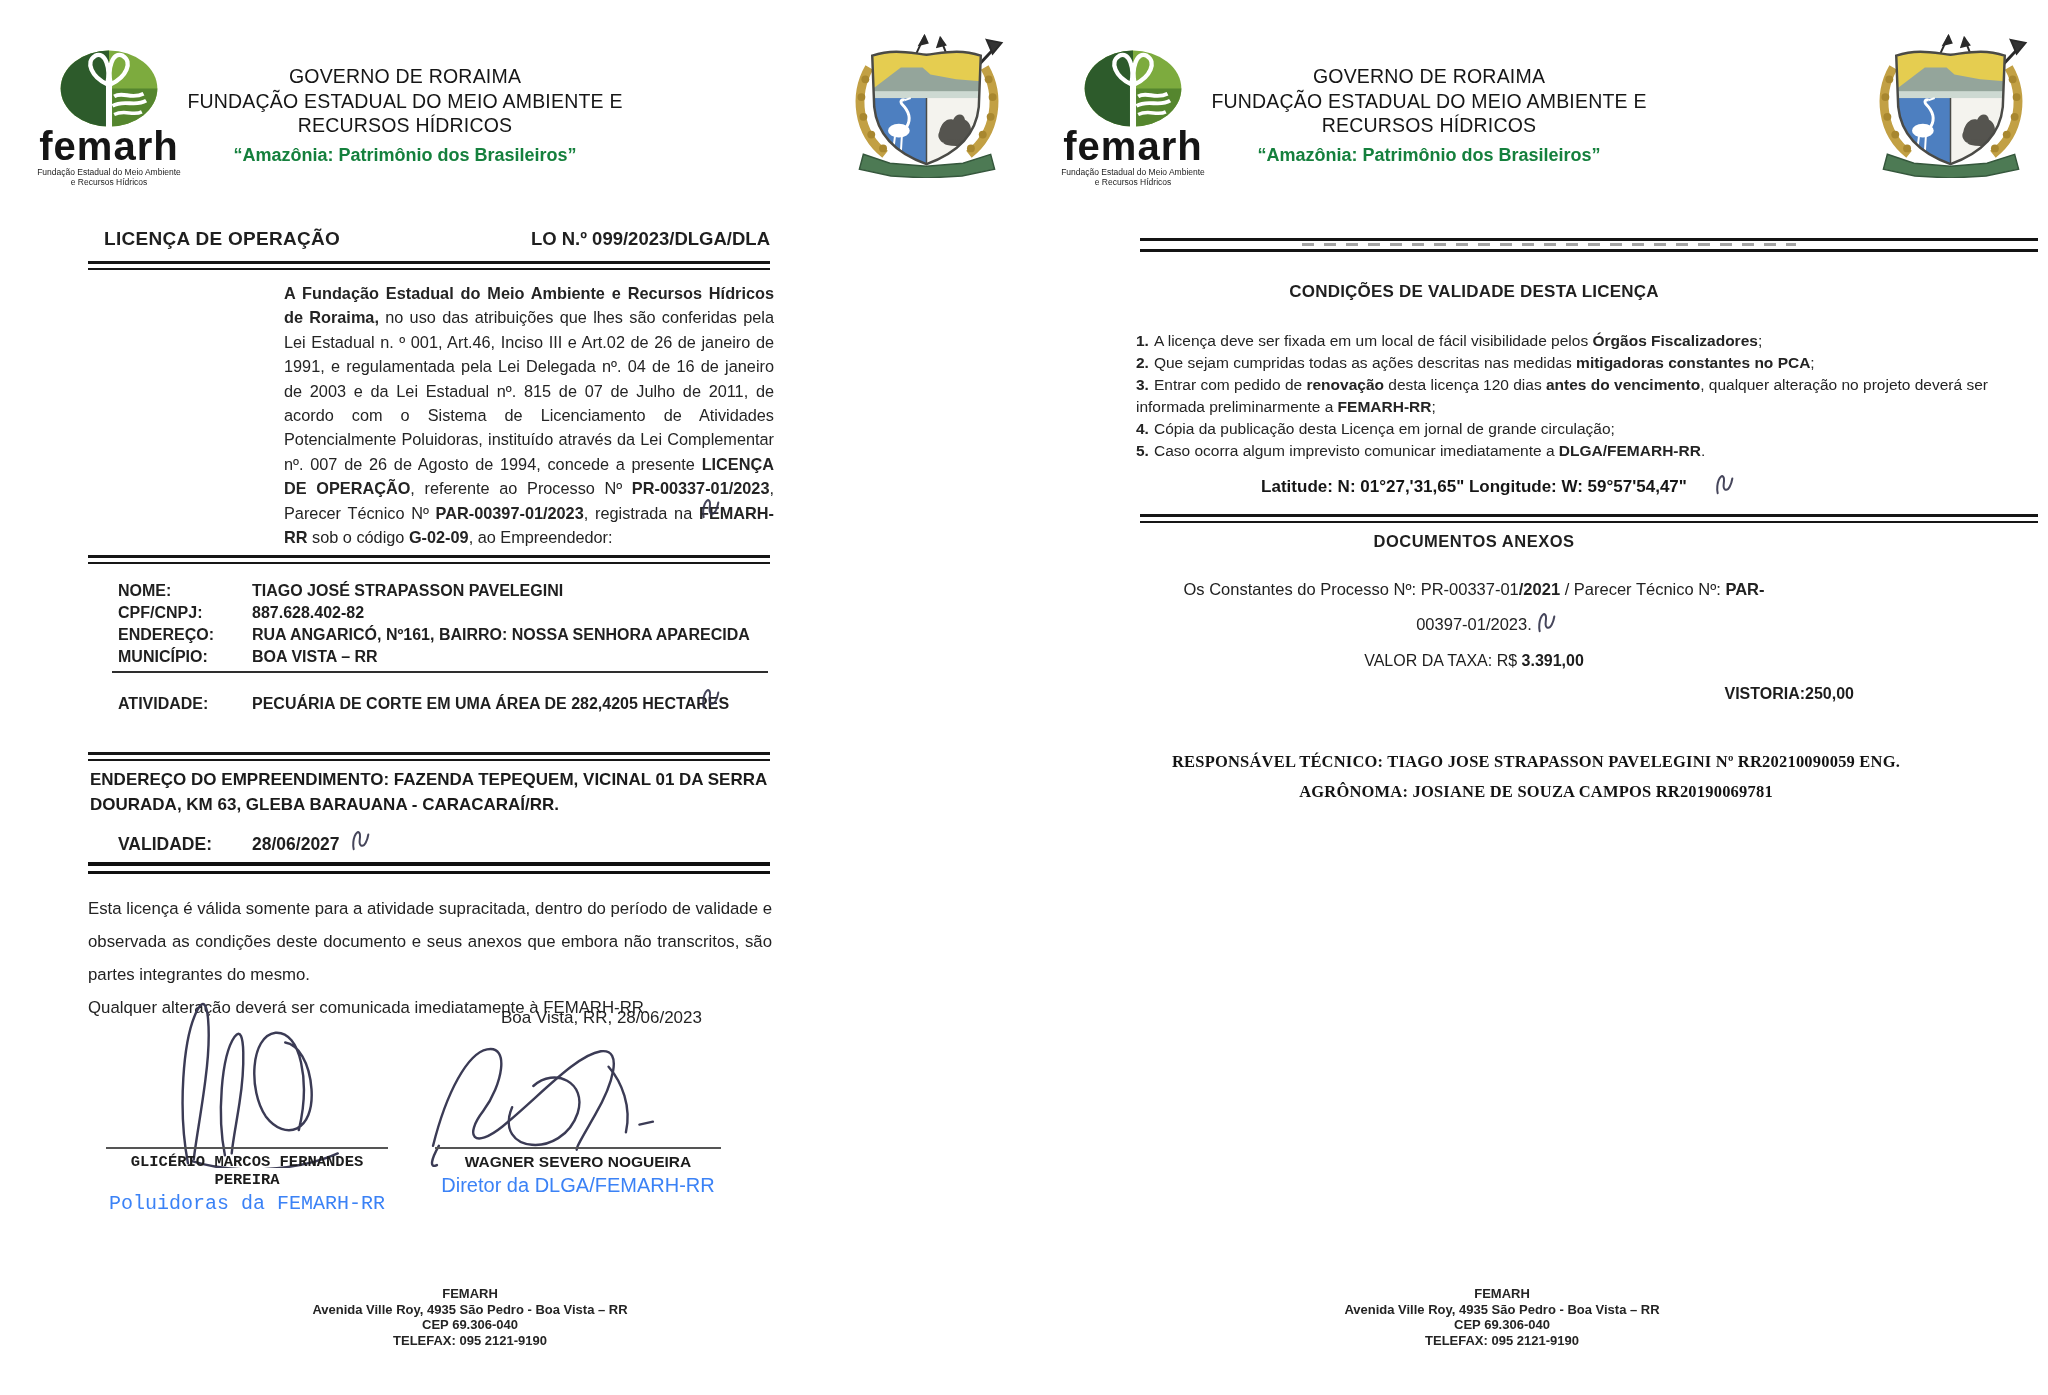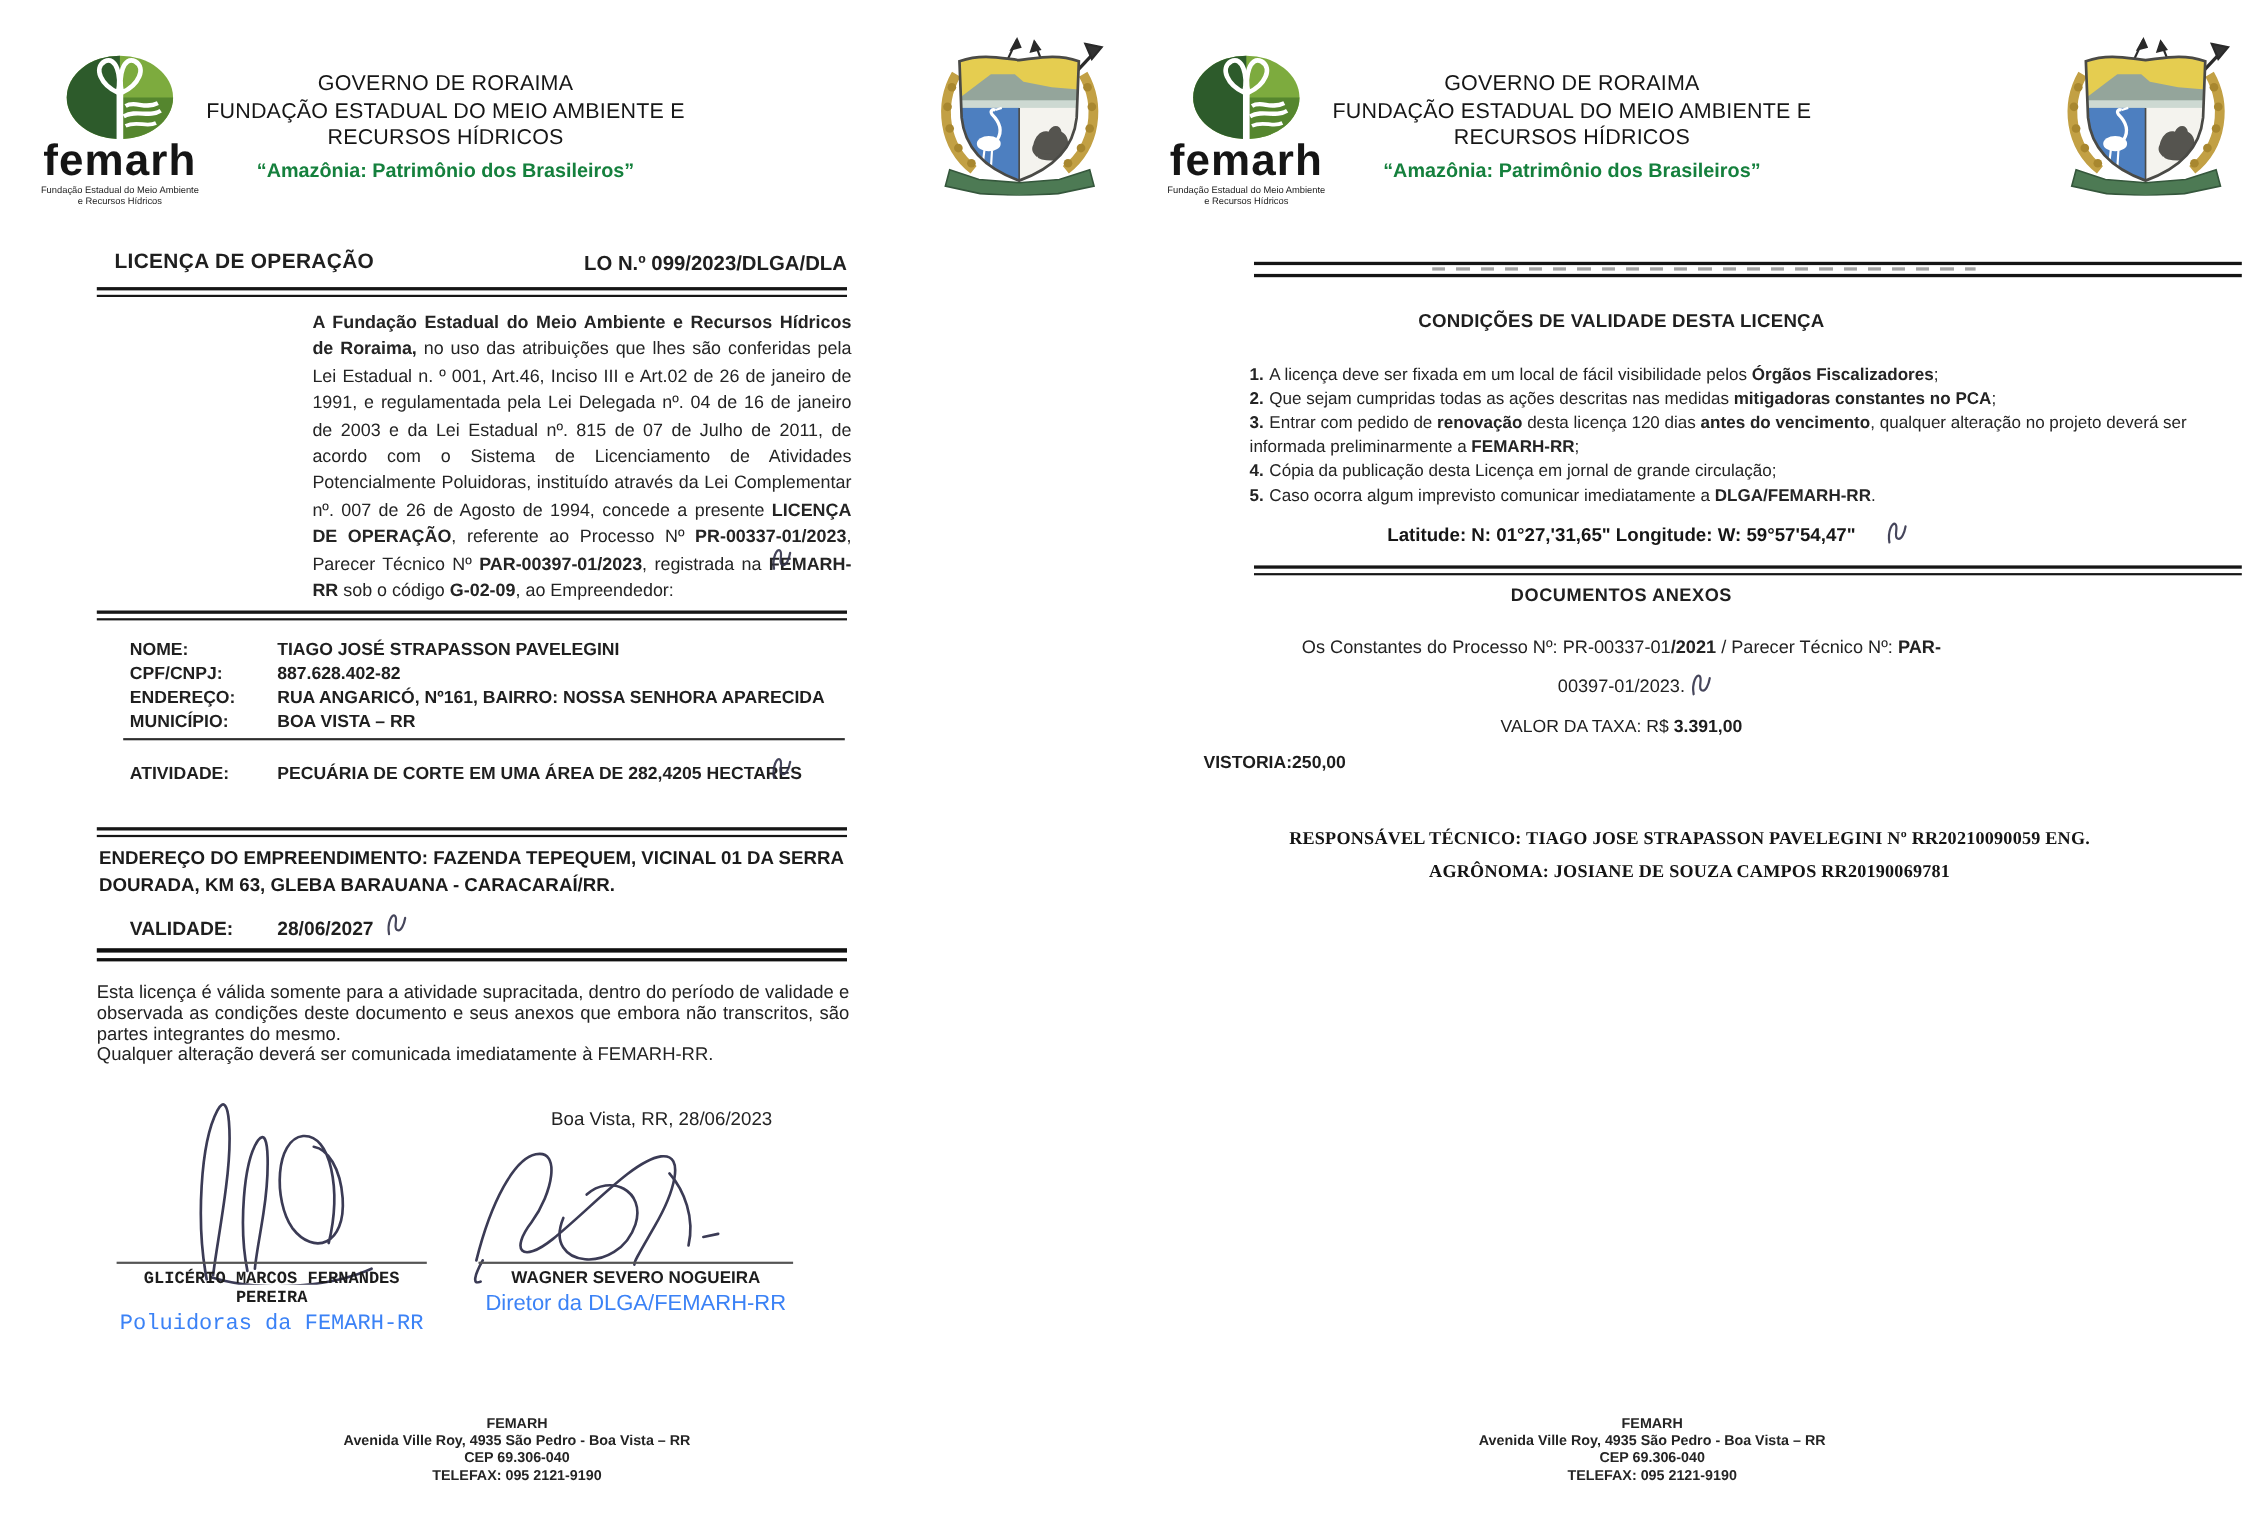--- a/index.html
+++ b/index.html
@@ -27,36 +27,36 @@
   .dashline{margin-top:2px;height:3px;width:55%;margin-left:18%;background:repeating-linear-gradient(90deg,#5a5a5a 0 12px,transparent 12px 22px);opacity:.55;}
 
   
   .doc-title{font-size:19px;font-weight:bold;letter-spacing:.3px;}
   .doc-number{font-size:18.5px;font-weight:bold;text-align:right;}
   .intro{font-size:16.3px;line-height:24.4px;text-align:justify;color:#242424;}
   .info-label{position:absolute;left:118px;font-size:16px;font-weight:bold;}
   .info-value{position:absolute;left:252px;font-size:16px;font-weight:bold;white-space:nowrap;}
   .vali .info-label,.vali .info-value{font-size:17.5px;}
   .end-emp{font-size:17px;font-weight:bold;line-height:24.5px;color:#1b1b1b;}
-  .validity{font-size:16.8px;line-height:19px;text-align:justify;color:#232323;}
+  .validity{font-size:16.8px;line-height:33px;text-align:justify;color:#232323;}
   .date-line{font-size:17px;text-align:right;color:#232323;}
   .sig-line{border-top:2px solid #555;}
   .sig-name{font-size:15.5px;font-weight:bold;text-align:center;color:#1c1c1c;}
   .sig-role{font-size:20px;text-align:center;margin-top:3px;color:#3b82f6;}
   .footer{text-align:center;font-size:13px;font-weight:bold;line-height:15.5px;color:#242424;}
 
   
   .cond-title{font-size:17px;font-weight:bold;letter-spacing:.2px;text-align:center;}
   .cond-item{font-size:15.5px;line-height:21.5px;color:#242424;}
   .cond-num{font-weight:bold;margin-right:5px;}
   .coords{font-size:17px;font-weight:bold;text-align:center;color:#161616;}
   .docs-title{font-size:16.5px;font-weight:bold;letter-spacing:.5px;text-align:center;}
   .docs-line{font-size:16.5px;text-align:center;color:#222;}
   .taxa{font-size:16px;text-align:center;color:#1d1d1d;}
-  .vistoria{font-size:16px;font-weight:bold;text-align:left;color:#1d1d1d;}
+  .vistoria{font-size:16px;font-weight:bold;text-align:right;color:#1d1d1d;}
   .resp{font-family:"Liberation Serif",serif;font-size:16.5px;font-weight:bold;letter-spacing:.2px;text-align:center;color:#141414;}
   .penmark{opacity:.9;}
   svg.sig path{stroke:#3b3b55;stroke-width:2.5;fill:none;stroke-linecap:round;stroke-linejoin:round;}
 </style>
 </head>
 <body>
 
 <svg style="position:absolute;width:0;height:0" aria-hidden="true">
   <defs>
     <clipPath id="shieldClip">

